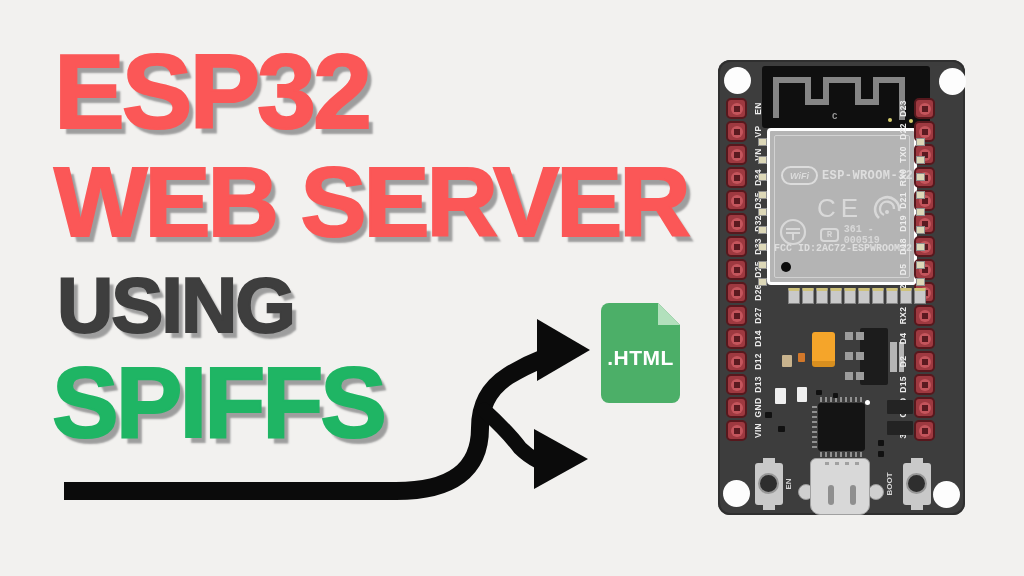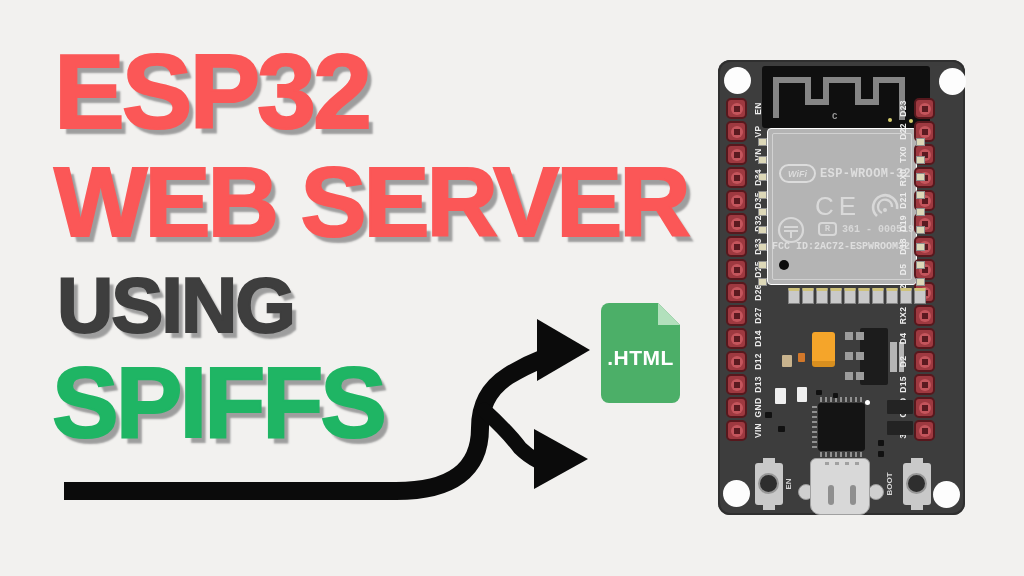--- a/index.html
+++ b/index.html
@@ -27,21 +27,21 @@
   
   #board{position:absolute;left:718px;top:60px;width:247px;height:455px;border-radius:12px;
          box-shadow:inset 0 0 0 2px #2f2f2f;}
   #board *{box-sizing:border-box;}
   .hole{position:absolute;width:27px;height:27px;border-radius:50%;background:#fdfdfd;}
   #antenna{position:absolute;left:44px;top:6px;width:168px;height:62px;background:#0f0f0f;border-radius:3px;}
   #antenna .c-mark{position:absolute;left:70px;top:46px;font-size:9px;color:#9a9a9a;
                    font-family:"Liberation Mono",monospace;font-weight:bold;}
   .ant-dot{position:absolute;width:4px;height:4px;border-radius:50%;background:#d8cf6f;}
   #module{position:absolute;left:49px;top:68px;width:150px;height:157px;background:#b4b4b4;
-          border:1px solid #ffffff;border-radius:4px;}
+          border:3px solid #ffffff;border-radius:4px;}
   #module .inner{position:absolute;inset:4px;border:1px solid #d2d2d2;border-radius:2px;}
   .mod-txt{position:absolute;font-family:"Liberation Mono",monospace;font-weight:bold;color:#dedede;text-align:center;}
   #wifi-logo{position:absolute;left:11px;top:35px;width:37px;height:19px;border:2px solid #dcdcdc;
              border-radius:10px;display:flex;align-items:center;justify-content:center;
              font-size:9px;font-style:italic;font-weight:bold;color:#dcdcdc;}
   #mod-name{left:52px;top:38px;font-size:12px;letter-spacing:0.4px;}
   #ce-mark{position:absolute;left:47px;top:62px;font-size:26px;color:#d9d9d9;letter-spacing:5px;
            font-family:"Liberation Sans",sans-serif;}
   #r-line{position:absolute;left:50px;top:93px;display:flex;align-items:center;gap:5px;}
   #r-box{width:19px;height:14px;border:2px solid #d8d8d8;border-radius:4px;color:#d8d8d8;

